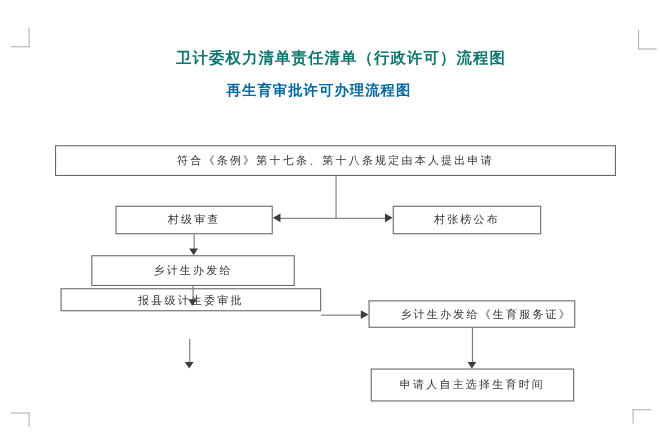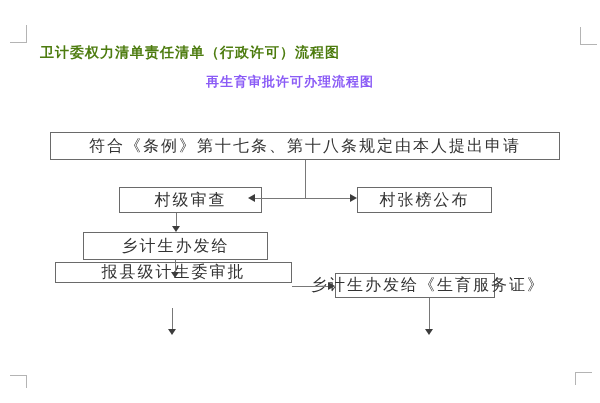--- a/index.html
+++ b/index.html
@@ -13,45 +13,45 @@
     position: relative;
     width: 600px; height: 403px;
     background: #ffffff;
     color: #2b2b2b;
   }
   
   .doc-title {
     position: absolute;
     left: 40px; right: 20px;
     top: 44px;
-    text-align: left;
+    text-align: center;
     font-size: 14px;
     font-weight: bold;
     letter-spacing: 1px;
-    color: #4d7c0f;
+    color: #0f766e;
   }
   .doc-subtitle {
     position: absolute;
     left: 40px; right: 60px;
     top: 73px;
     text-align: center;
     font-size: 13px;
     font-weight: bold;
     letter-spacing: 1px;
-    color: #8b5cf6;
+    color: #0369a1;
   }
   
   .node {
     position: absolute;
     border: 1px solid #6a6a6a;
     background: #ffffff;
     display: flex;
     align-items: center;
     justify-content: center;
-    font-size: 16px;
+    font-size: 10px;
     letter-spacing: 2px;
     color: #333333;
     white-space: nowrap;
   }
   .node.dashed-left { border-left-style: dashed; }
   
   .line { position: absolute; background: #787878; }
   .hline { height: 1px; }
   .vline { width: 1px; }
   .arr { position: absolute; width: 0; height: 0; }
@@ -73,31 +73,32 @@
   <div class="mark mark-tl"></div>
   <div class="mark mark-tr"></div>
   <div class="mark mark-bl"></div>
   <div class="mark mark-br"></div>
 
   <div class="doc-title">卫计委权力清单责任清单（行政许可）流程图</div>
   <div class="doc-subtitle">再生育审批许可办理流程图</div>
 
   <div class="node" style="left:50px;  top:132px; width:510px; height:28px;">符合《条例》第十七条、第十八条规定由本人提出申请</div>
 
-  <div class="node" style="left:105px; top:187px; width:143px; height:26px;margin-left:14px;">村级审查</div>
+  <div class="node" style="left:105px; top:187px; width:143px; height:26px;">村级审查</div>
 
   <div class="node" style="left:357px; top:187px; width:135px; height:26px;text-align:center;">村张榜公布</div>
 
   <div class="node" style="left:83px;  top:232px; width:185px; height:28px;">乡计生办发给</div>
 
   <div class="node" style="left:55px;  top:262px; width:237px; height:21px;">报县级计生委审批</div>
 
-  <div class="node" style="left:335px; top:273px; width:160px; height:25px;padding-left:26px;">乡计生办发给《生育服务证》</div>
+  <div class="node" style="left:335px; top:273px; width:188px; height:25px;padding-left:26px;">乡计生办发给《生育服务证》</div>
 
 
+  <div class="node" style="left:337px; top:335px; width:185px; height:30px;">申请人自主选择生育时间</div>
 
   <div class="line vline" style="left:305px; top:160px; height:38px;"></div>
 
   <div class="line hline" style="left:253px; top:198px; width:99px;"></div>
   <div class="arr arr-left" style="left:248px; top:194px;"></div>
   <div class="arr arr-right" style="left:350px; top:194px;"></div>
 
   <div class="line vline" style="left:176px; top:213px; height:14px;"></div>
   <div class="arr arr-down" style="left:172px; top:226px;"></div>
 

